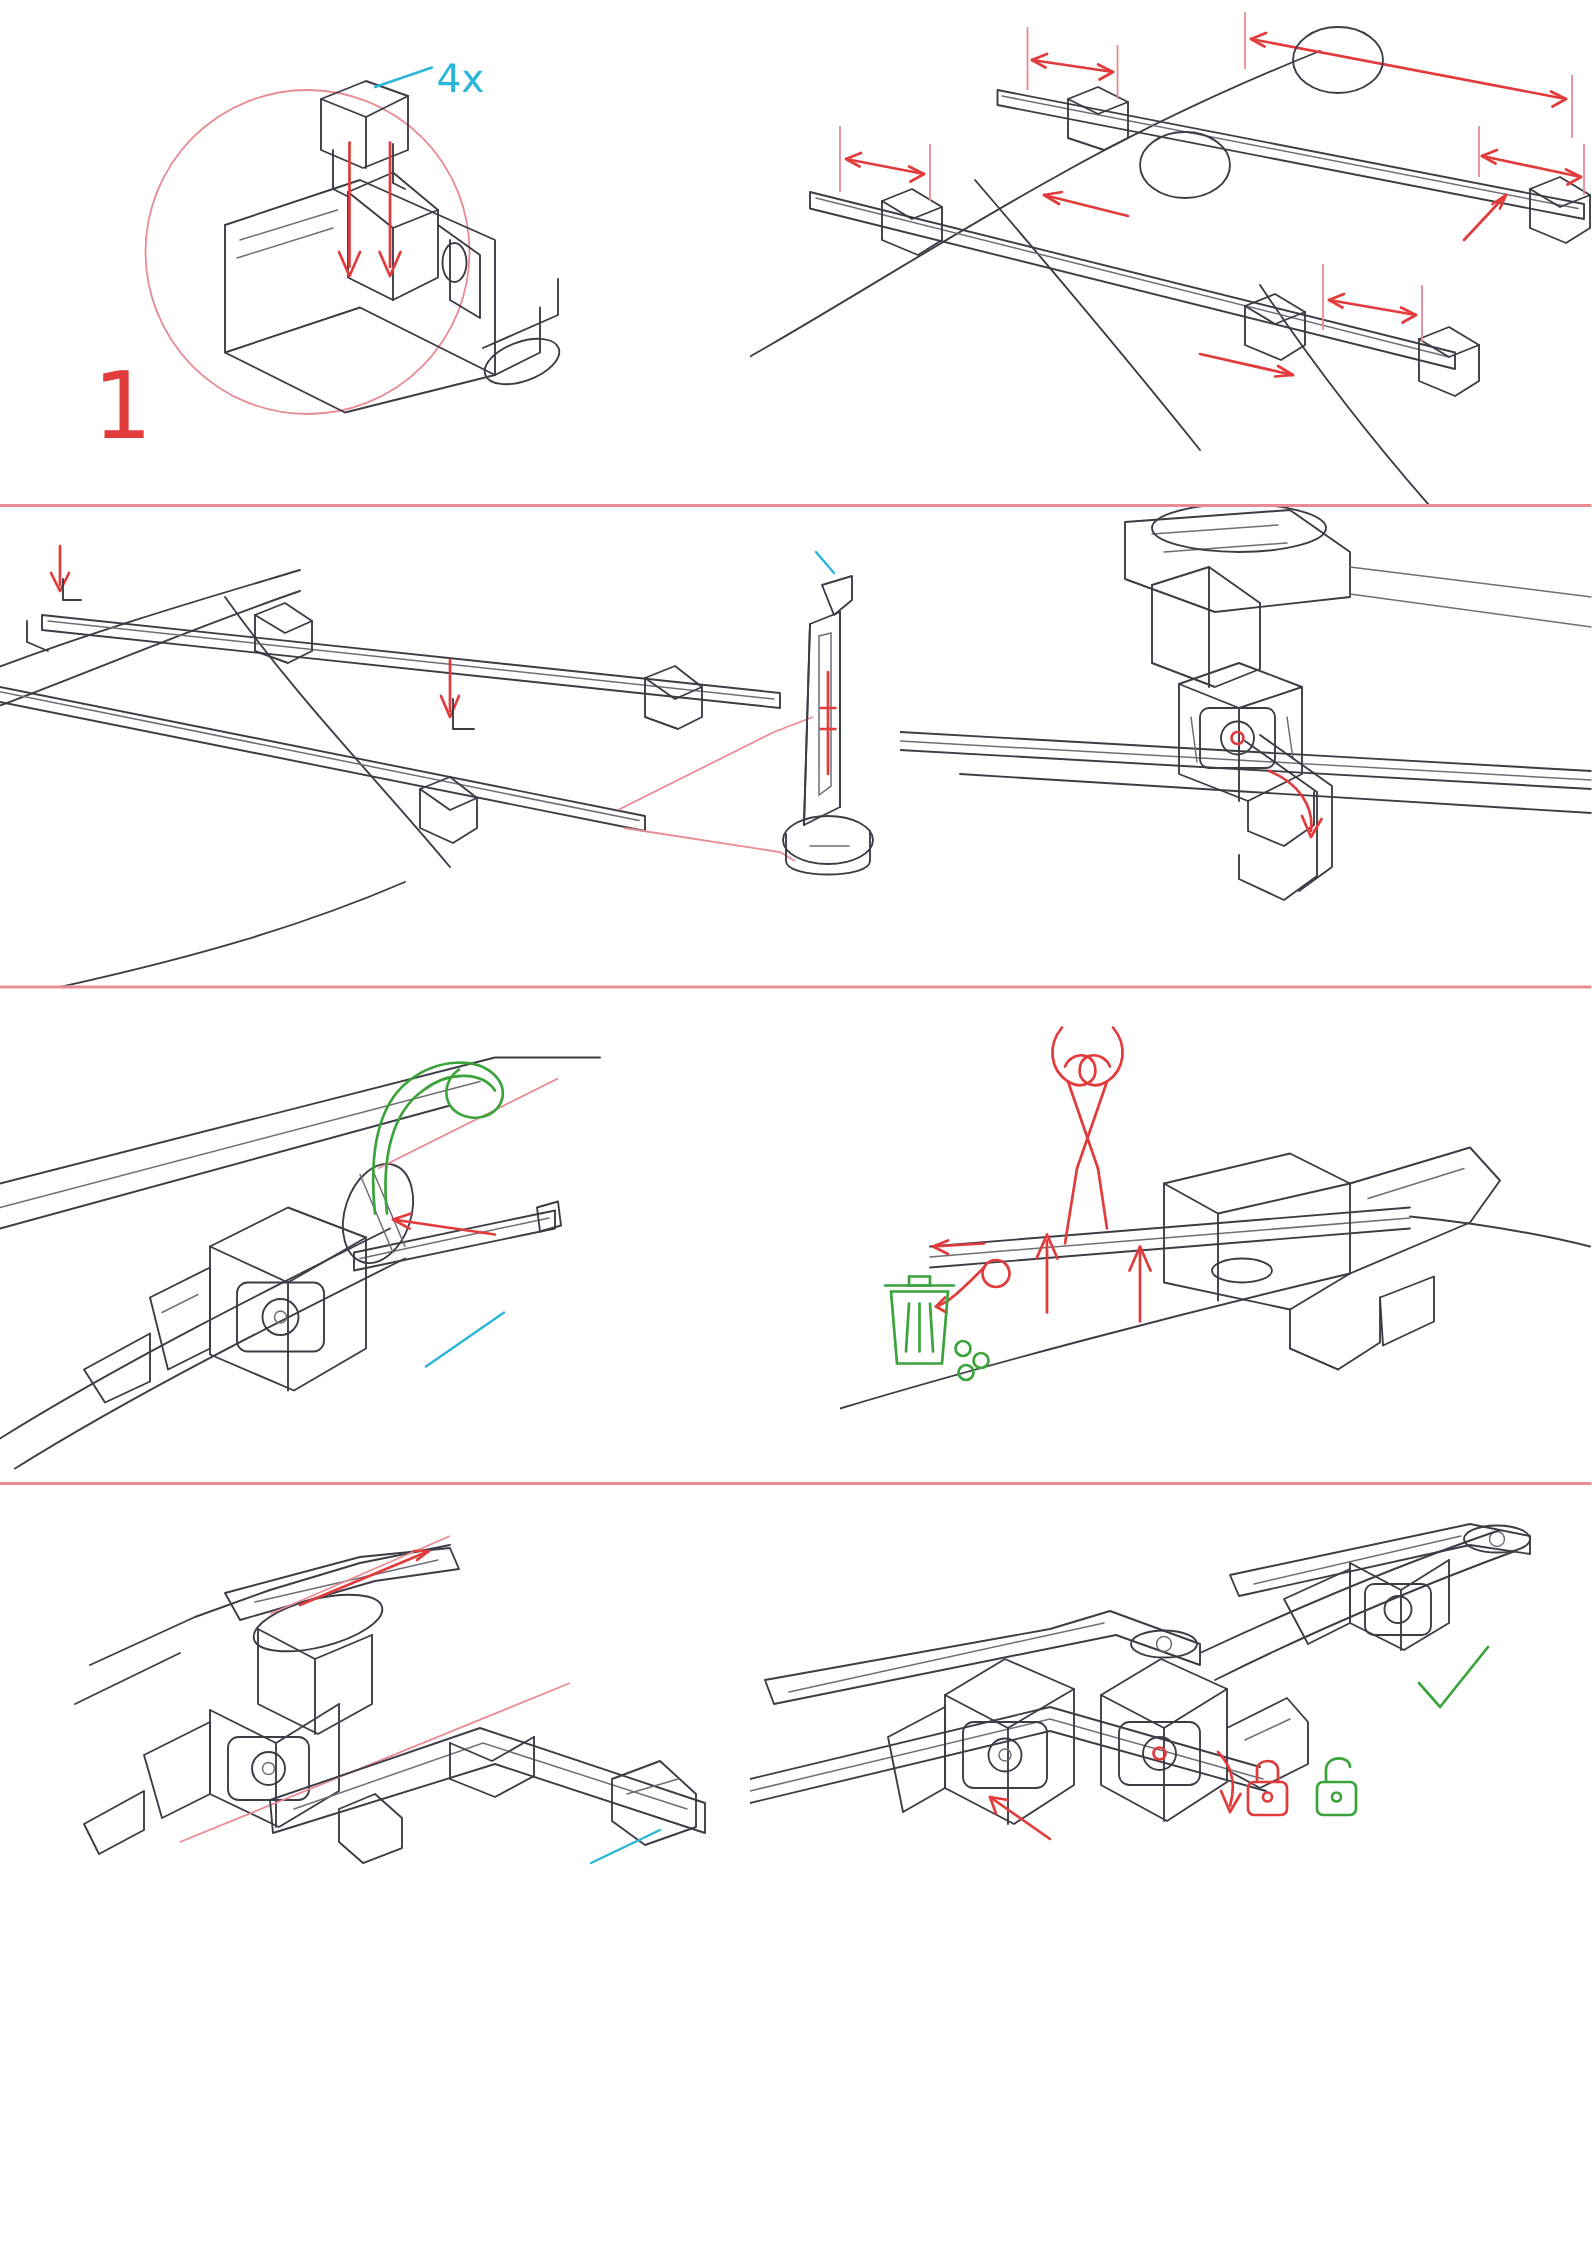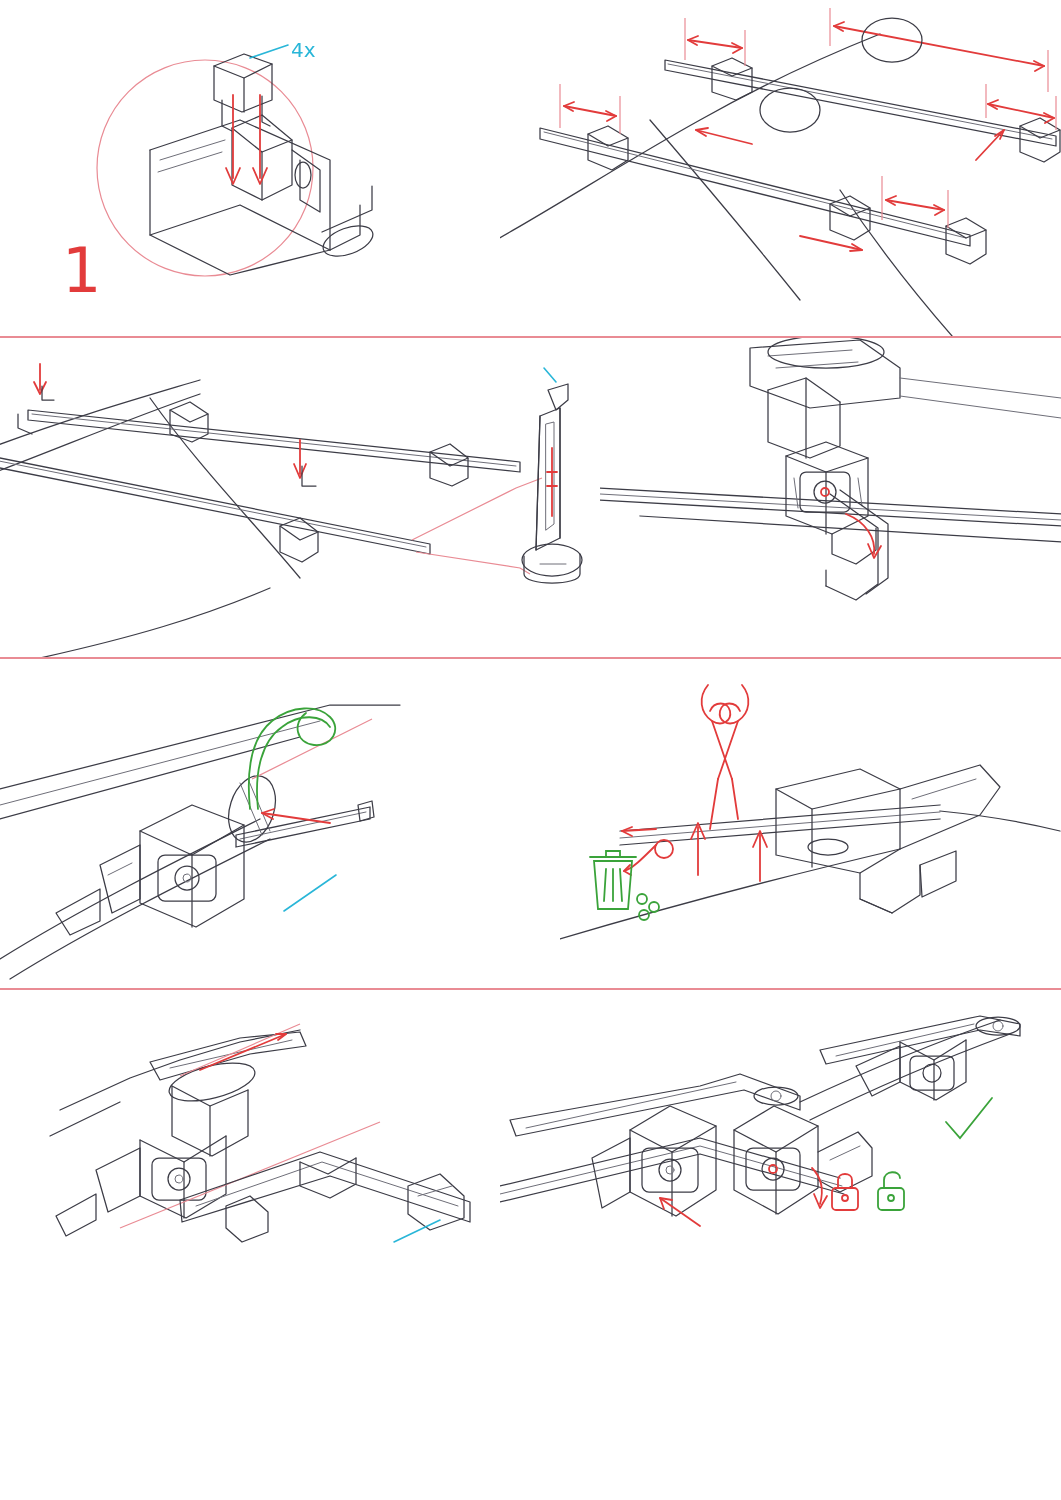--- a/index.html
+++ b/index.html
@@ -101,21 +101,21 @@
       <path class="ln" d="M322 232 L372 210 L372 186"></path>
       <ellipse cx="348" cy="241" rx="26" ry="13" class="ln" transform="rotate(-20 348 241)"></ellipse>
 
       <path class="rd" d="M233 95 L233 178"></path>
       <path class="rd" d="M226 168 L233 184 L240 168" stroke-width="2.2"></path>
       <path class="rd" d="M260 95 L260 178"></path>
       <path class="rd" d="M253 168 L260 184 L267 168" stroke-width="2.2"></path>
 
       <path class="cy" d="M250 58 L288 45"></path>
     </svg>
-    <div class="note cyan" style="left:291px; top:40px; font-size:20px;">4x</div>
+    <div class="note cyan" style="left:291px; top:40px; font-size:26px;">4x</div>
     <div class="step-num sn1">1</div>
   </div>
 
   <div class="panel p2">
     <svg width="561" height="336" viewBox="0 0 561 336">
 
       <path class="ln" d="M-60 270 C 20 230 110 170 200 120 C 260 86 320 58 380 34"></path>
       <path class="ln" d="M340 190 C 380 250 420 300 460 345"></path>
       <path class="ln" d="M150 120 C 210 190 260 250 300 300"></path>
 

